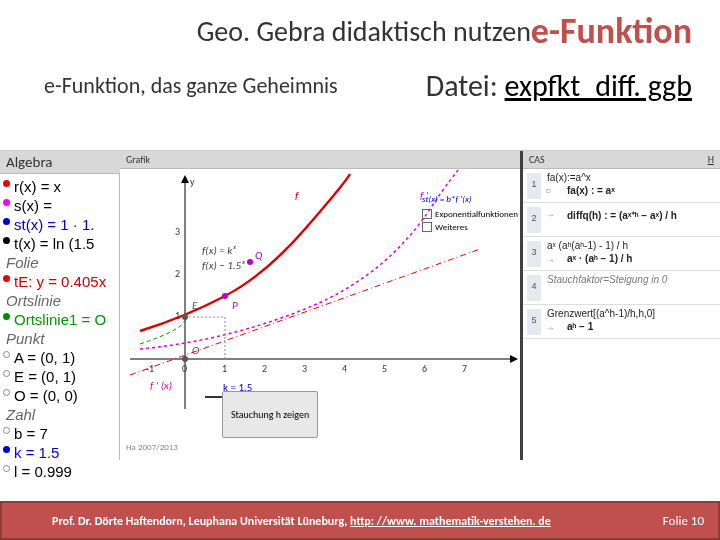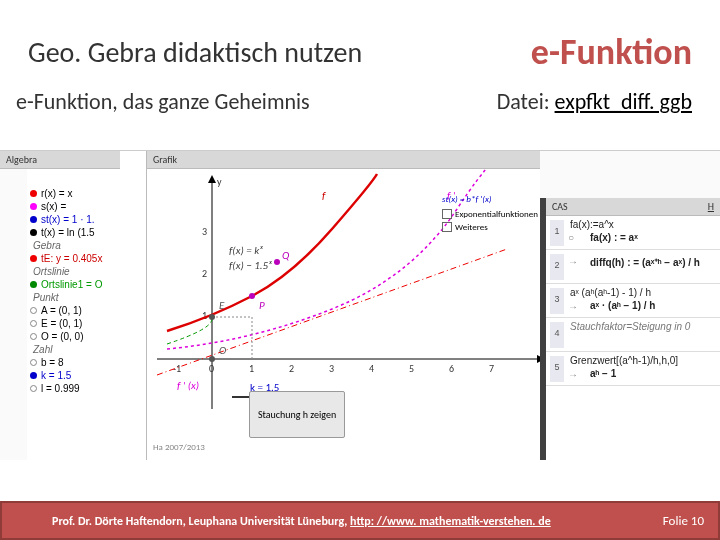--- a/index.html
+++ b/index.html
@@ -1,41 +1,41 @@
 <!DOCTYPE html>
 <html><head>
 <meta charset="utf-8">
 <style>
   * { margin: 0; padding: 0; box-sizing: border-box; }
   body { width: 720px; height: 540px; font-family: Calibri, Arial, sans-serif; position: relative; background: #fff; overflow: hidden; }
   .slide { width: 100%; height: 100%; position: relative; }
-  .header { padding: 30px 28px 10px 28px; display: flex; justify-content: space-between; align-items: center; }
+  .header { padding: 9px 28px 10px 28px; display: flex; justify-content: flex-end; align-items: center; }
   .title-left { font-size: 28px; color: #333; font-weight: normal; }
   .title-right { font-size: 36px; color: #c0504d; font-weight: bold; }
-  .subheader { padding: 4px 28px 10px 16px; display: flex; justify-content: space-between; align-items: center; }
+  .subheader { padding: 4px 28px 10px 44px; display: flex; justify-content: space-between; align-items: center; }
   .sub-left { font-size: 22px; color: #333; }
-  .sub-right { font-size: 22px; color: #333; }
+  .sub-right { font-size: 30px; color: #333; }
   .link { text-decoration: underline; color: #000; }
   .screenshot { position: absolute; left: 0; top: 150px; width: 720px; height: 310px; border-top: 1px solid #ccc; display: flex; font-size: 10px; background: #fafafa; }
-  .panel-left { width: 120px; border-right: 1px solid #bbb; background: #fff; padding-top: 36px; font-size: 10px; margin-left: 27px; }
+  .panel-left { width: 120px; border-right: 1px solid #bbb; background: #fff; padding-top: 26px; font-size: 15px; }
   .panel-left-title { background: #d8d8d8; padding: 2px 6px; border-bottom: 1px solid #bbb; font-weight: normal; color: #333; position: absolute; top: 0; left: 0; width: 120px; }
   .panel-left-title.abs { top: 0; }
   .alg-row { padding: 1px 4px 1px 14px; border-bottom: 0; position: relative; font-family: Tahoma, Arial, sans-serif; white-space: nowrap; }
   .bullet { position: absolute; left: 3px; top: 3px; width: 7px; height: 7px; border-radius: 50%; }
   .b-red { background: #e00; }
   .b-magenta { background: #f0f; }
   .b-blue { background: #00c; }
   .b-black { background: #000; }
   .b-green { background: #080; }
   .b-none { background: transparent; border: 1px solid #888; }
   .alg-group { color: #666; font-style: italic; padding-left: 6px; }
   .panel-mid { flex: 1; background: #fff; position: relative; }
   .panel-mid-title { background: #d8d8d8; padding: 2px 6px; border-bottom: 1px solid #bbb; color: #333; }
   .graph-area { position: absolute; top: 18px; left: 0; right: 0; bottom: 0; overflow: hidden; }
-  .panel-right { width: 180px; border-left: 6px solid #404040; background: #fff; margin-top: 47px; }
+  .panel-right { width: 200px; border-left: 3px solid #404040; background: #fff; }
   .panel-right-title { background: #d8d8d8; padding: 2px 6px; border-bottom: 1px solid #bbb; color: #333; display: flex; justify-content: space-between; }
   .cas-row { padding: 3px 4px 3px 24px; border-bottom: 1px solid #ddd; position: relative; font-family: Tahoma, Arial, sans-serif; font-size: 10px; min-height: 34px; }
   .cas-num { position: absolute; left: 4px; top: 4px; width: 14px; height: 26px; background: #e8e8f0; color: #555; text-align: center; padding-top: 6px; font-size: 9px; }
   .cas-in { color: #222; }
   .cas-out { color: #222; font-weight: bold; padding-left: 20px; margin-top: 2px; }
   .cas-out .arrow { position: absolute; left: 22px; color: #888; font-weight: normal; }
   .buttons-area { position: absolute; top: 24px; right: 2px; font-size: 9px; }
   .chk { display: flex; align-items: center; gap: 3px; margin-bottom: 2px; }
   .chk-box { width: 10px; height: 10px; border: 1px solid #666; display: inline-block; }
   .slider-btn { position: absolute; bottom: 22px; left: 102px; border: 1px solid #999; background: #e8e8e8; padding: 16px 8px; font-size: 10px; border-radius: 2px; }
@@ -66,30 +66,30 @@
   </div>
 
   <div class="screenshot">
 
     <div class="panel-left">
       <div class="panel-left-title abs">Algebra</div>
       <div class="alg-row"><span class="bullet b-red"></span><span>r(x) = x</span></div>
       <div class="alg-row"><span class="bullet b-magenta"></span><span>s(x) =</span></div>
       <div class="alg-row blue-txt"><span class="bullet b-blue"></span><span>st(x) = 1 · 1.</span></div>
       <div class="alg-row"><span class="bullet b-black"></span><span>t(x) = ln (1.5</span></div>
-      <div class="alg-row alg-group">Gebra</div>
+      <div class="alg-row alg-group">Folie</div>
       <div class="alg-row red-txt"><span class="bullet b-red"></span><span>tE: y = 0.405x</span></div>
       <div class="alg-row alg-group">Ortslinie</div>
       <div class="alg-row green-txt"><span class="bullet b-green"></span><span>Ortslinie1 = O</span></div>
       <div class="alg-row alg-group">Punkt</div>
       <div class="alg-row"><span class="bullet b-none"></span><span>A = (0, 1)</span></div>
       <div class="alg-row"><span class="bullet b-none"></span><span>E = (0, 1)</span></div>
       <div class="alg-row"><span class="bullet b-none"></span><span>O = (0, 0)</span></div>
       <div class="alg-row alg-group">Zahl</div>
-      <div class="alg-row"><span class="bullet b-none"></span><span>b = 8</span></div>
+      <div class="alg-row"><span class="bullet b-none"></span><span>b = 7</span></div>
       <div class="alg-row blue-txt"><span class="bullet b-blue"></span><span>k = 1.5</span></div>
       <div class="alg-row"><span class="bullet b-none"></span><span>l = 0.999</span></div>
     </div>
 
     <div class="panel-mid">
       <div class="panel-mid-title">Grafik</div>
       <div class="graph-area">
         <svg width="400" height="290">
 
           <line x1="65" y1="10" x2="65" y2="240" stroke="#000" stroke-width="1"></line>

